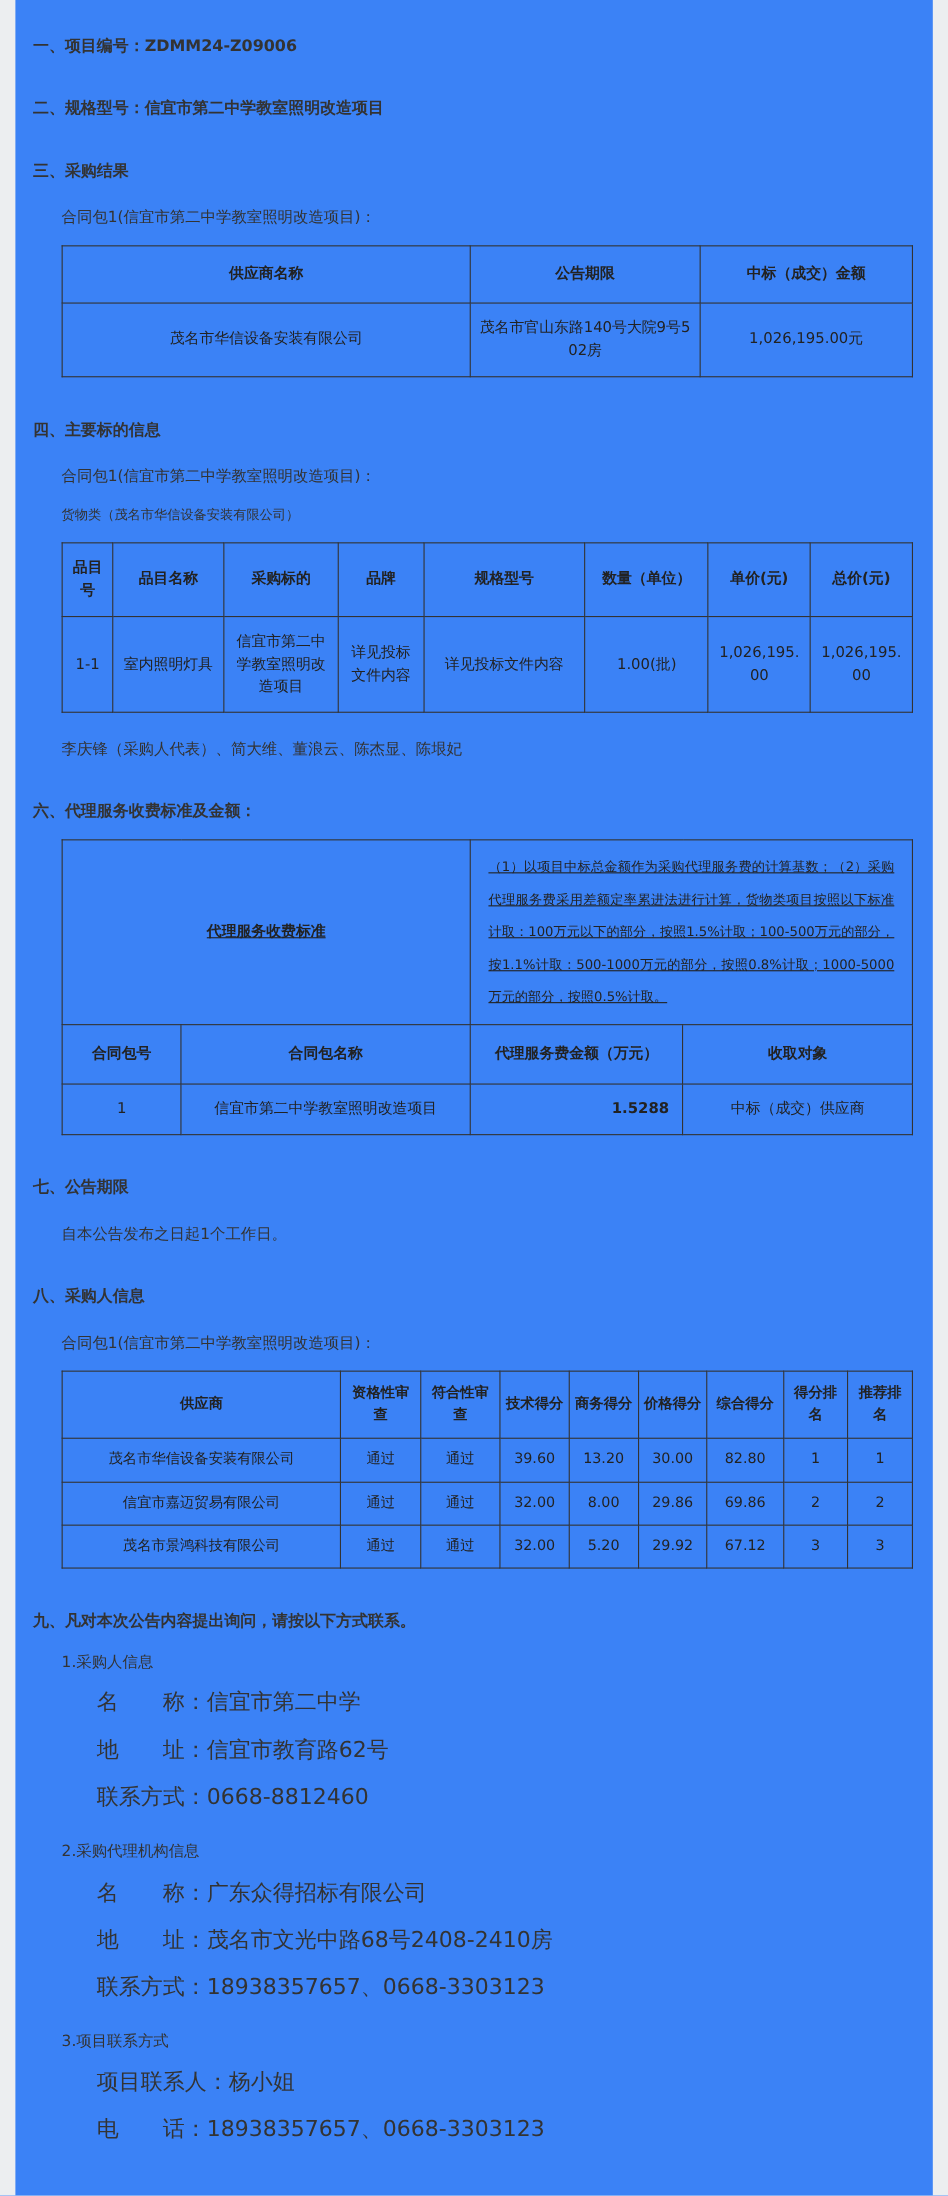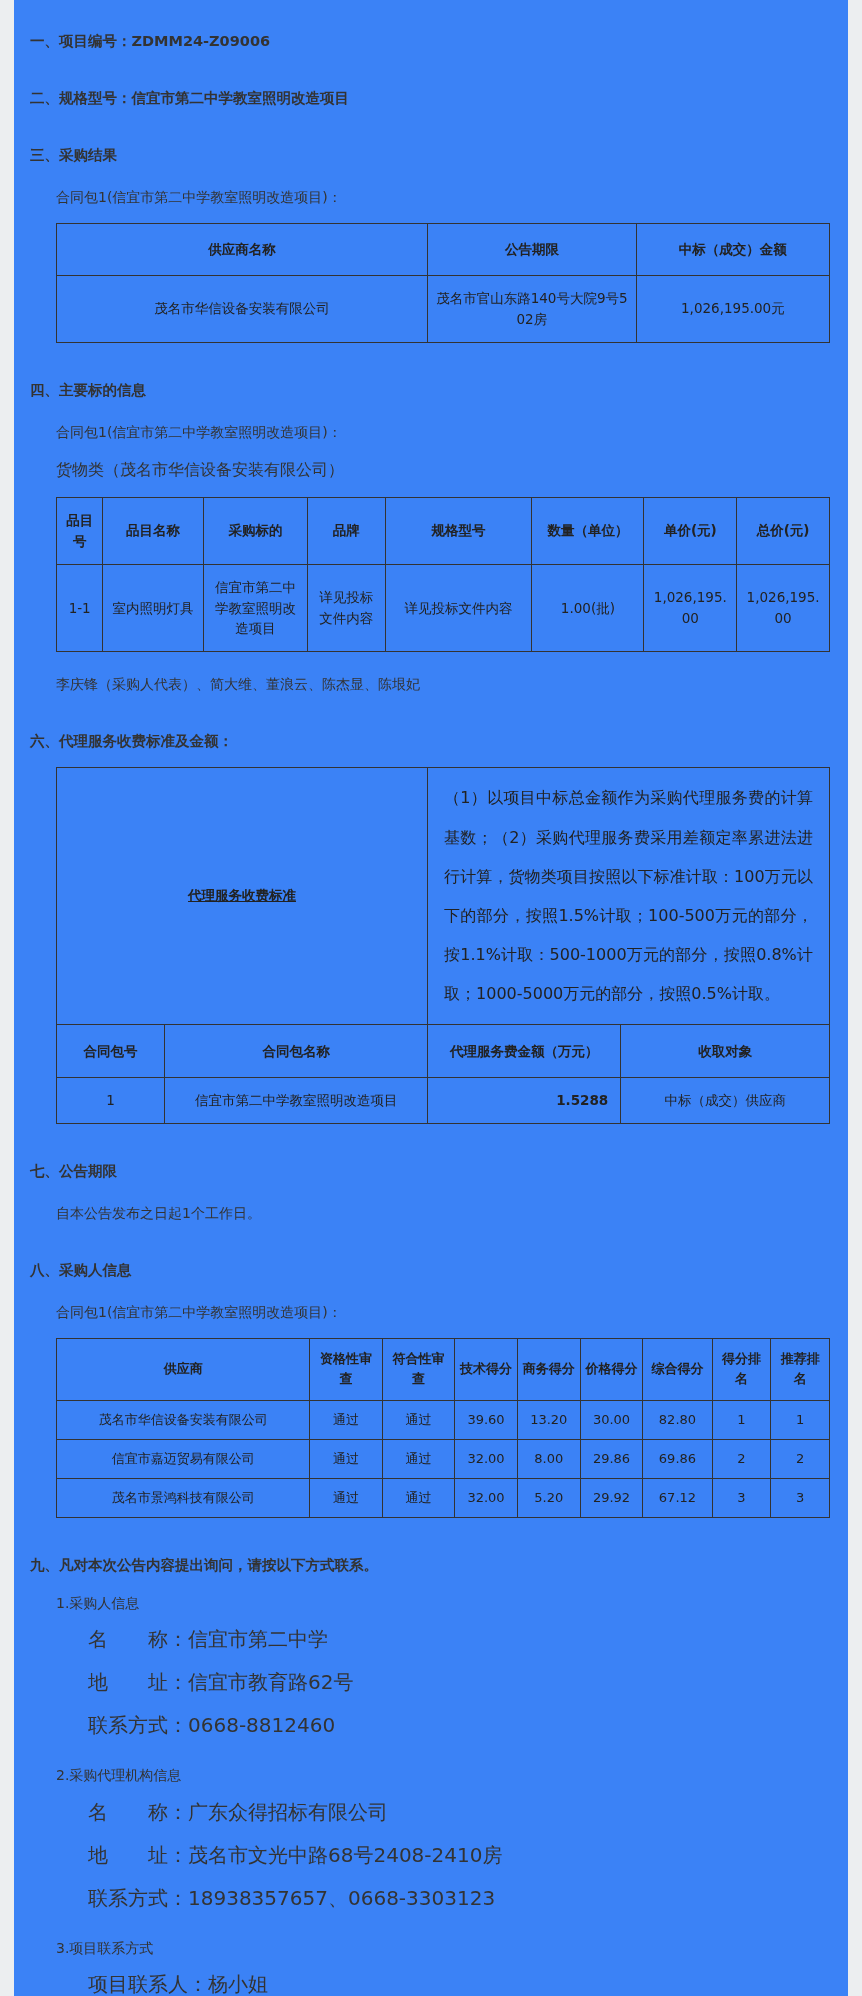--- a/index.html
+++ b/index.html
@@ -10,33 +10,33 @@
     font-family:"DejaVu Sans","Liberation Sans",sans-serif;
     color:var(--text);
   }
   .doc {
     margin:0 14px; background:#3b82f6; min-height:1996px;
     padding:28px 16px 8px 16px;
   }
   .sec-title { font-size:14.5px; font-weight:bold; margin:38px 0 0 0; color:#333; }
   .sec-title.first { margin-top:4px; }
   .pkg-label { font-size:14px; margin:24px 0 0 26px; }
-  .cat-label { font-size:16px; margin:18px 0 0 26px; }
+  .cat-label { font-size:12px; margin:18px 0 0 26px; }
   .plain-text { font-size:14px; margin:24px 0 0 26px; }
 
   table { border-collapse:collapse; width:calc(100% - 28px); margin:16px 0 0 26px; table-layout:fixed; }
   th,td { border:1px solid var(--border); font-size:13.5px; text-align:center;
           padding:12px 6px; word-break:break-all; line-height:1.55; color:#222; }
   th { font-weight:bold; }
 
   .t-result th { padding:15px 6px; }
   .t-result td { padding:12px 6px; }
 
   .t-fee .fee-standard-label { font-weight:bold;text-decoration:underline; }
-  .t-fee .fee-standard-text { text-align:justify; line-height:2.45; padding:10px 16px; font-size:16px; }
+  .t-fee .fee-standard-text { text-align:justify; line-height:2.45; padding:10px 16px; font-size:12px;text-decoration:underline; }
   .t-fee .fee-amount { text-align:right; padding-right:12px;font-weight:bold; }
   .t-fee th { padding:16px 6px; }
 
   .t-score th { font-size:13px; padding:10px 4px; }
   .t-score td { font-size:13px; padding:9px 4px; }
 
   .contact-group { font-size:14px; margin:14px 0 0 26px; line-height:2.1; }
   .contact-line { font-size:20px; margin:0 0 0 58px; line-height:2.15; }
 </style>
 </head>

